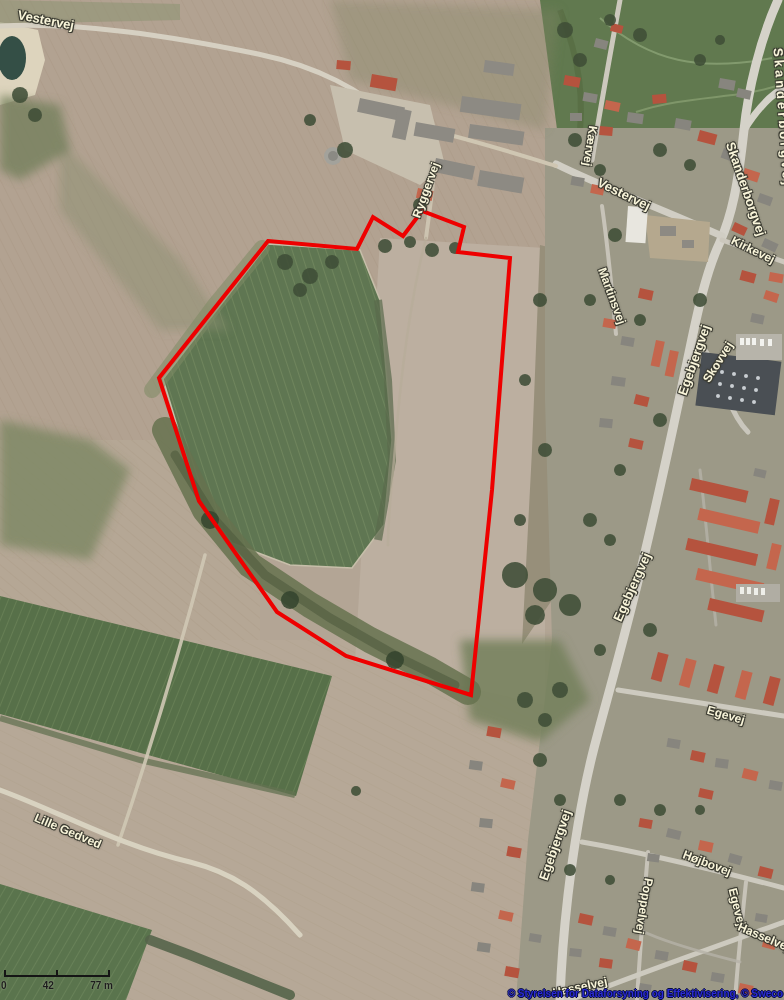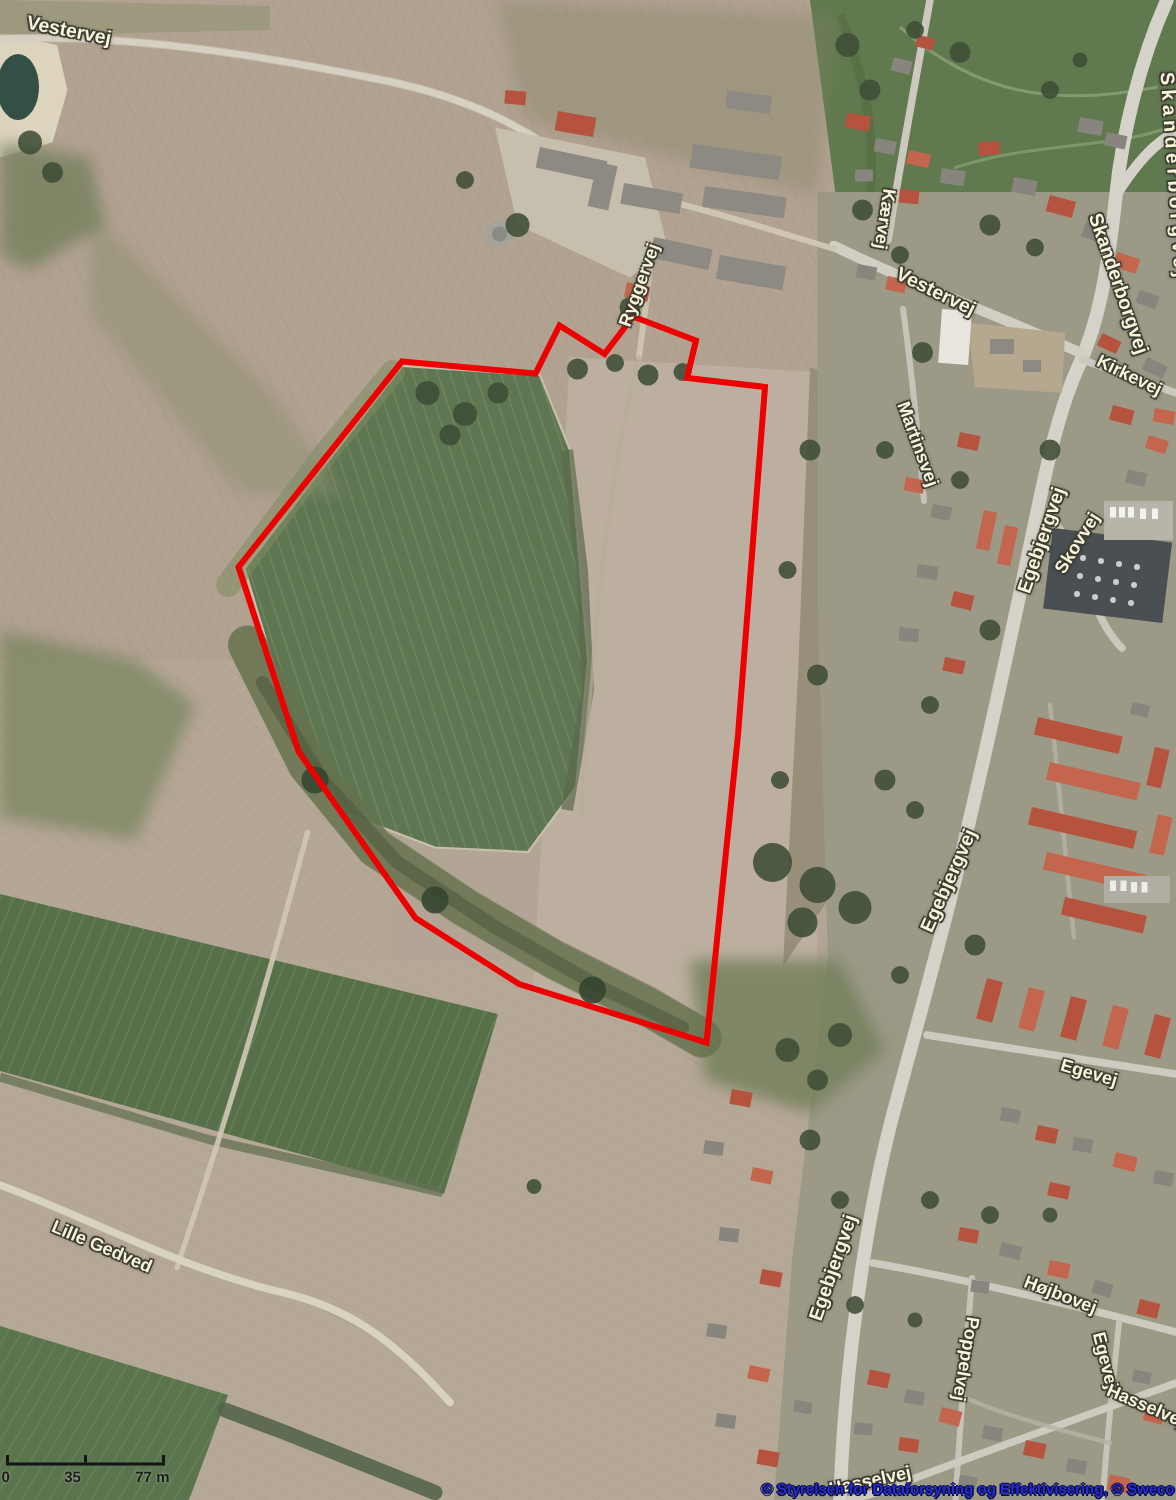--- a/index.html
+++ b/index.html
@@ -354,19 +354,19 @@
     </div>
 
 <div id="scalebar">
   <div id="sb-line">
     <span class="sb-tick" style="left:0"></span>
     <span class="sb-tick" style="left:52px"></span>
     <span class="sb-tick" style="right:0"></span>
   </div>
   <div id="sb-labels">
     <span>0</span>
-    <span>35</span>
+    <span>42</span>
     <span><span>77</span> <span>m</span></span>
   </div>
 </div>
 
 <div id="attribution" style="color: rgb(42, 42, 212);">© Styrelsen for Dataforsyning og Effektivisering, © Sweco</div>
 </div>
 
 </body></html>

